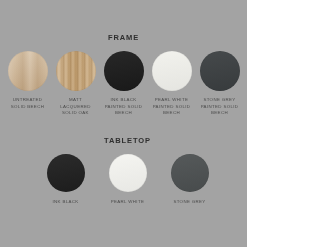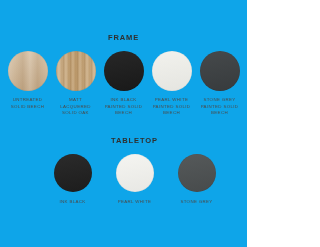--- a/index.html
+++ b/index.html
@@ -13,35 +13,35 @@
     overflow: hidden;
     font-family: "Liberation Sans", sans-serif;
     color: #3c3c3c;
     -webkit-font-smoothing: antialiased;
   }
 
   .sheet {
     width: 247px;
     height: 247px;
     position: relative;
-    background: #0ea5e9;
+    background: #a3a3a3;
     box-sizing: border-box;
   }
 
   .section-heading {
     text-align: center;
     font-size: 7.5px;
     font-weight: bold;
     letter-spacing: 0.9px;
     color: #2f2f2f;
     text-transform: uppercase;
   }
 
   #frame-section { position: absolute; top: 33px; left: 0; width: 247px; }
-  #tabletop-section { position: absolute; top: 136px; left: 11px; width: 247px; }
+  #tabletop-section { position: absolute; top: 136px; left: 4px; width: 247px; }
 
   .swatch-row {
     display: flex;
     justify-content: center;
     align-items: flex-start;
     width: 247px;
     box-sizing: border-box;
   }
 
   #frame-row { margin-top: 9px; padding: 0 6px; gap: 5px; }

